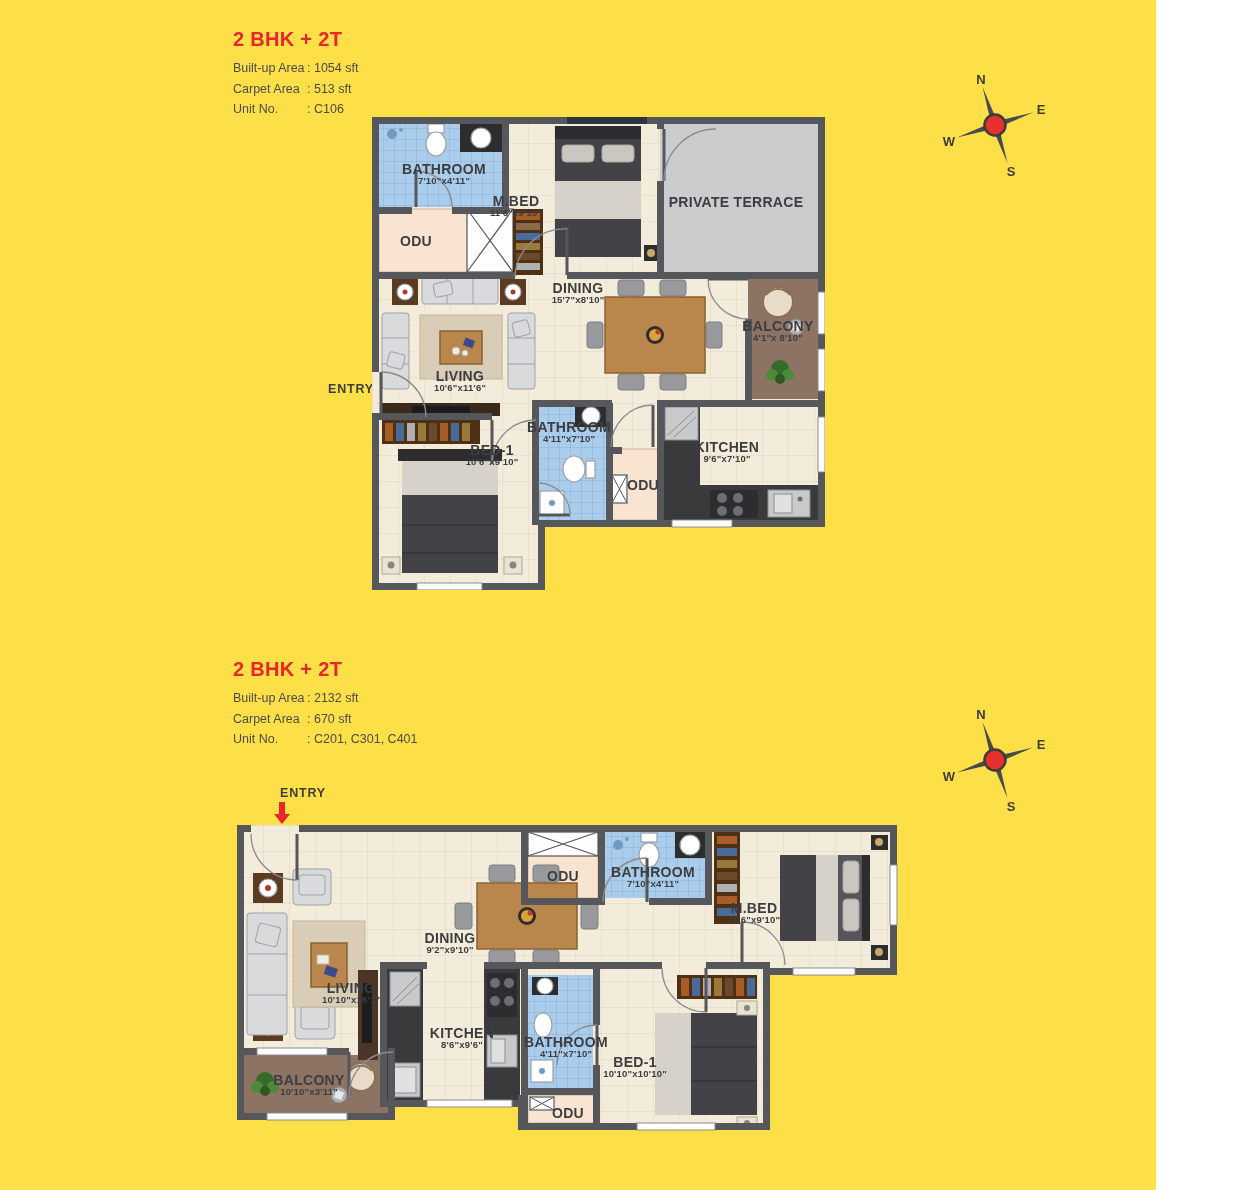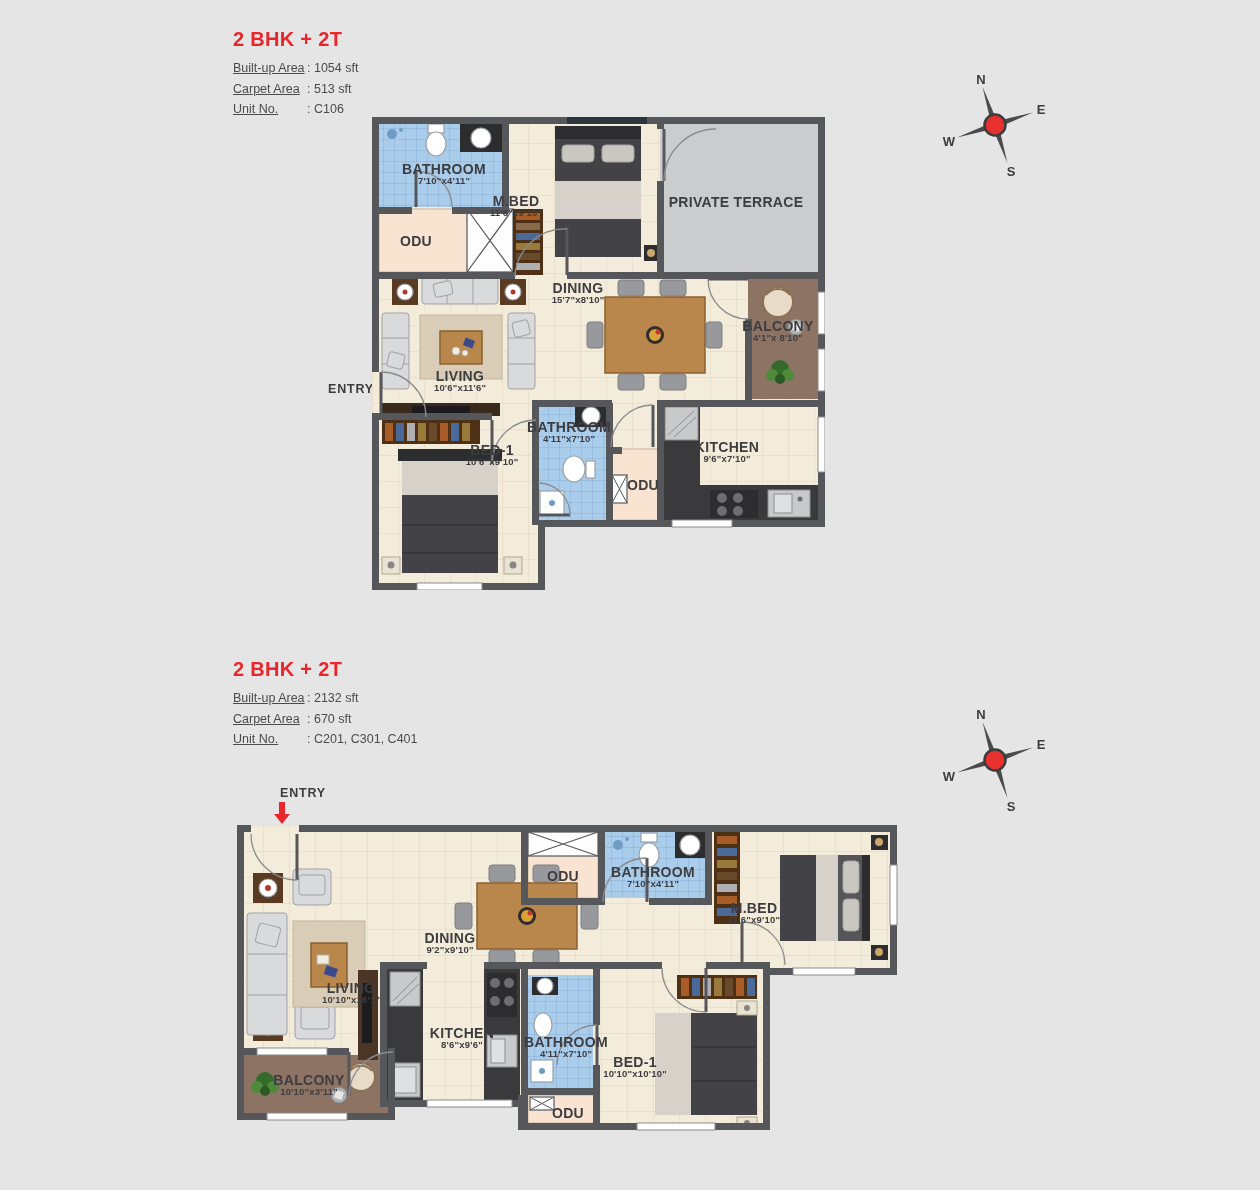--- a/index.html
+++ b/index.html
@@ -1,21 +1,21 @@
 <!DOCTYPE html>
 <html><head>
 <meta charset="utf-8">
 <style>
   html,body{margin:0;padding:0;background:#ffffff;}
-  .page{position:relative;width:1260px;height:1190px;background:#e5e5e5;overflow:hidden;
+  .page{position:relative;width:1156px;height:1190px;background:#fde047;overflow:hidden;
         font-family:"Liberation Sans", sans-serif;}
   .plan-header{position:absolute;}
   .plan-title{font-size:20px;font-weight:700;color:#e8262b;letter-spacing:.3px;margin-bottom:7px;}
   .spec-row{display:flex;font-size:12.5px;color:#4b4b4d;line-height:20.5px;}
-  .spec-label{width:74px;text-decoration:underline;}
+  .spec-label{width:74px;}
   .spec-value{}
   .plan-wrap{position:absolute;}
   .plan-wrap svg{position:absolute;left:0;top:0;}
   .room-label{position:absolute;transform:translate(-50%,-50%);text-align:center;line-height:12px;white-space:nowrap;}
   .rname{font-size:14px;font-weight:700;color:#3d3d40;letter-spacing:.3px;}
   .rdims{font-size:9.5px;font-weight:700;color:#3d3d40;letter-spacing:.2px;}
   .entry-tag{position:absolute;display:flex;align-items:center;gap:4px;}
   .entry-text{font-size:12.5px;font-weight:600;color:#3c3c3e;letter-spacing:.8px;margin-left:20px;}
   .entry-tag.vert{flex-direction:column;align-items:flex-start;gap:2px;}
   .compass{position:absolute;}

